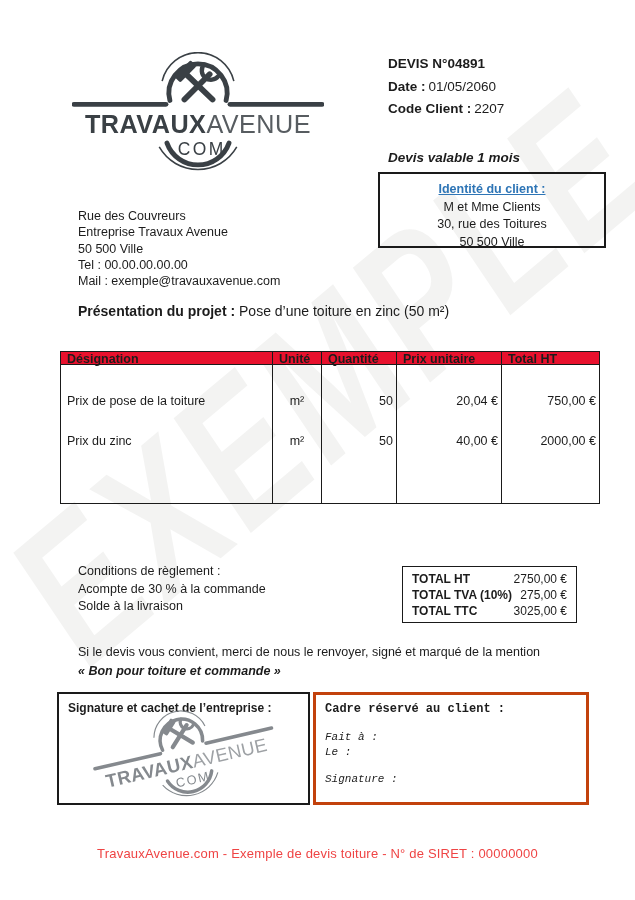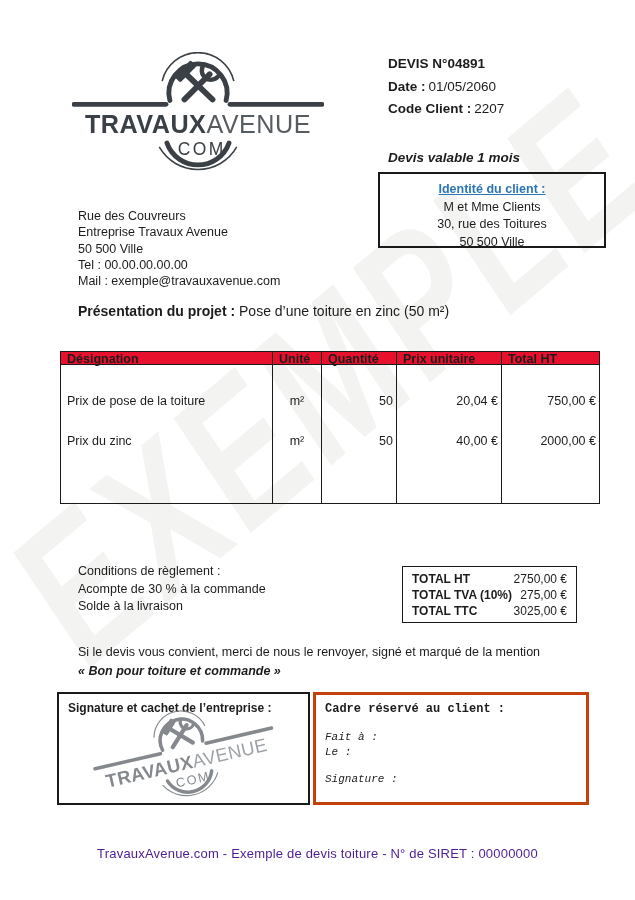--- a/index.html
+++ b/index.html
@@ -103,21 +103,21 @@
   .sig-fields .gap { margin-top:12px; }
   .stamp {
     position:absolute; left:28px; top:16px; width:196px; height:92px;
     color:#7b8085; opacity:0.92;
     transform:rotate(-13deg);
   }
 
   
   .footer {
     position:absolute; left:0; right:0; top:846px;
-    text-align:center; font-size:13px; color:#4c1d95; letter-spacing:0.2px;
+    text-align:center; font-size:13px; color:#ef4444; letter-spacing:0.2px;
   }
 </style>
 </head>
 <body>
 
 <div class="page">
 
   <div class="watermark">EXEMPLE</div>
 
   <div class="content">

